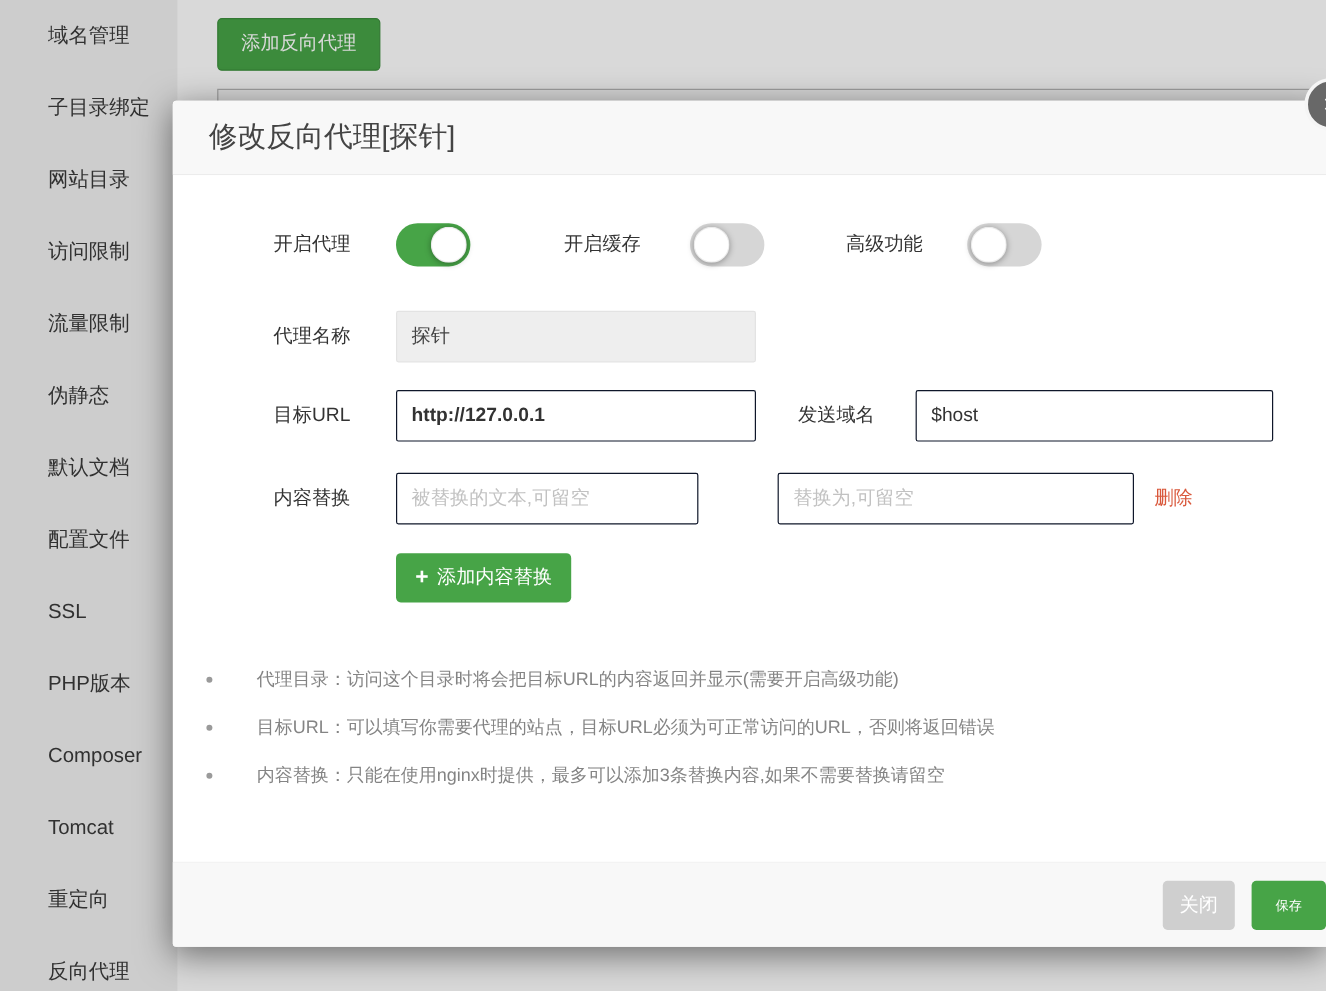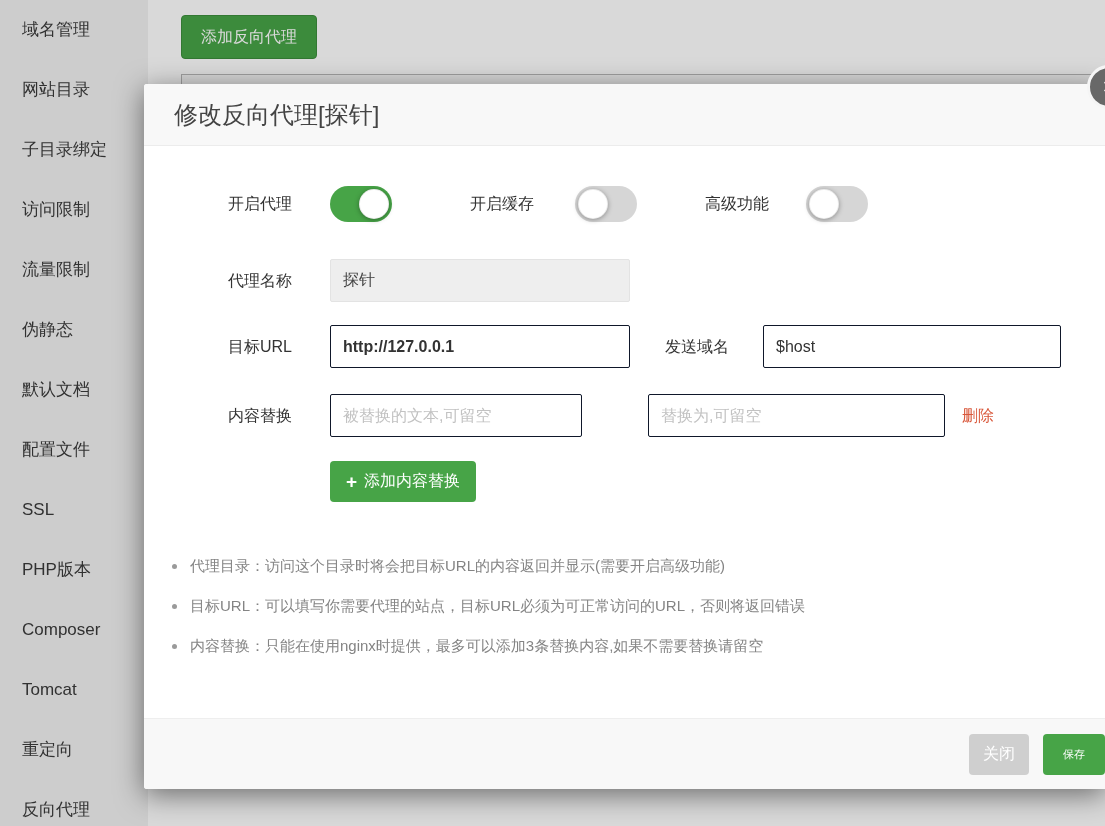--- a/index.html
+++ b/index.html
@@ -1,21 +1,21 @@
 <!DOCTYPE html>
 <html><head>
 <meta charset="utf-8">
 <style>
   * { margin:0; padding:0; box-sizing:border-box; }
   html,body { width:1105px; height:826px; overflow:hidden; }
   body { font-family:"Liberation Sans","DejaVu Sans",sans-serif; background:#fff; position:relative; }
 
   
   .sidebar { position:absolute; left:0; top:0; width:148px; height:826px; background:#f1f1f1; z-index:1; }
-  .side-item { height:60px; line-height:60px; padding-left:22px; font-size:17px; color:#3a3a3a; cursor:pointer; white-space:nowrap; }
+  .side-item { height:60px; line-height:60px; padding-left:40px; font-size:17px; color:#3a3a3a; cursor:pointer; white-space:nowrap; }
   .content { position:absolute; left:148px; top:0; right:0; bottom:0; background:#ffffff; z-index:1; }
   .add-proxy-btn { position:absolute; left:33px; top:15px; height:44px; padding:0 19px; line-height:42px;
      background:#47a447; border:1px solid #3c8e3c; border-radius:4px; color:#fff; font-size:16px; cursor:pointer; }
   .list-box { position:absolute; left:33px; top:74px; right:0; height:130px; background:#fafafa; border:1px solid #b9b9b9; }
 
   
   .overlay { position:absolute; left:0; top:0; width:1105px; height:826px; background:rgba(0,0,0,0.15); z-index:5; }
 
   
   .modal { position:absolute; left:144px; top:84px; width:961px; height:705px; background:#fff; z-index:10;
@@ -42,34 +42,34 @@
   .toggle.off .knob { left:3px; }
 
   .delete-link { position:absolute; font-size:16px; cursor:pointer; }
   .add-replace-btn { position:absolute; left:186px; top:377px; height:41px; padding:0 16px; background:#47a447;
      border:none; border-radius:4px; color:#fff; font-size:16px; cursor:pointer; display:flex; align-items:center; gap:7px; }
   .plus { font-size:19px; font-weight:bold; line-height:1; }
 
   .notes { position:absolute; left:28px; top:462px; right:20px; }
   .note-row { display:flex; align-items:center; height:40px; }
   .note-dot { width:5px; height:5px; border-radius:50%; background:#9a9a9a; margin:0 13px 0 0; flex:0 0 auto; }
-  .note-text { font-size:15px; color:#848484; white-space:nowrap; }
+  .note-text { font-size:15px; color:#848484; white-space:nowrap;margin-left:24px; }
 
   .modal-footer { position:absolute; left:0; bottom:0; width:100%; height:71px; background:#f8f8f8; border-top:1px solid #eee;
      display:flex; justify-content:flex-end; align-items:center; gap:14px; border-radius:0 0 0 3px; }
   .btn-close { min-width:60px; height:41px; background:#cfcfcf; border:none; border-radius:4px; color:#fff; font-size:16px; padding:0 14px; cursor:pointer; }
   .btn-save  { min-width:62px; height:41px; background:#47a447; border:none; border-radius:4px; color:#fff; font-size:11px; padding:0 14px; cursor:pointer; }
 </style>
 </head>
 <body>
 
 <div class="sidebar">
   <div class="side-item">域名管理</div>
+  <div class="side-item">子目录绑定</div>
   <div class="side-item">网站目录</div>
-  <div class="side-item">子目录绑定</div>
   <div class="side-item">访问限制</div>
   <div class="side-item">流量限制</div>
   <div class="side-item">伪静态</div>
   <div class="side-item">默认文档</div>
   <div class="side-item">配置文件</div>
   <div class="side-item">SSL</div>
   <div class="side-item">PHP版本</div>
   <div class="side-item">Composer</div>
   <div class="side-item">Tomcat</div>
   <div class="side-item">重定向</div>

